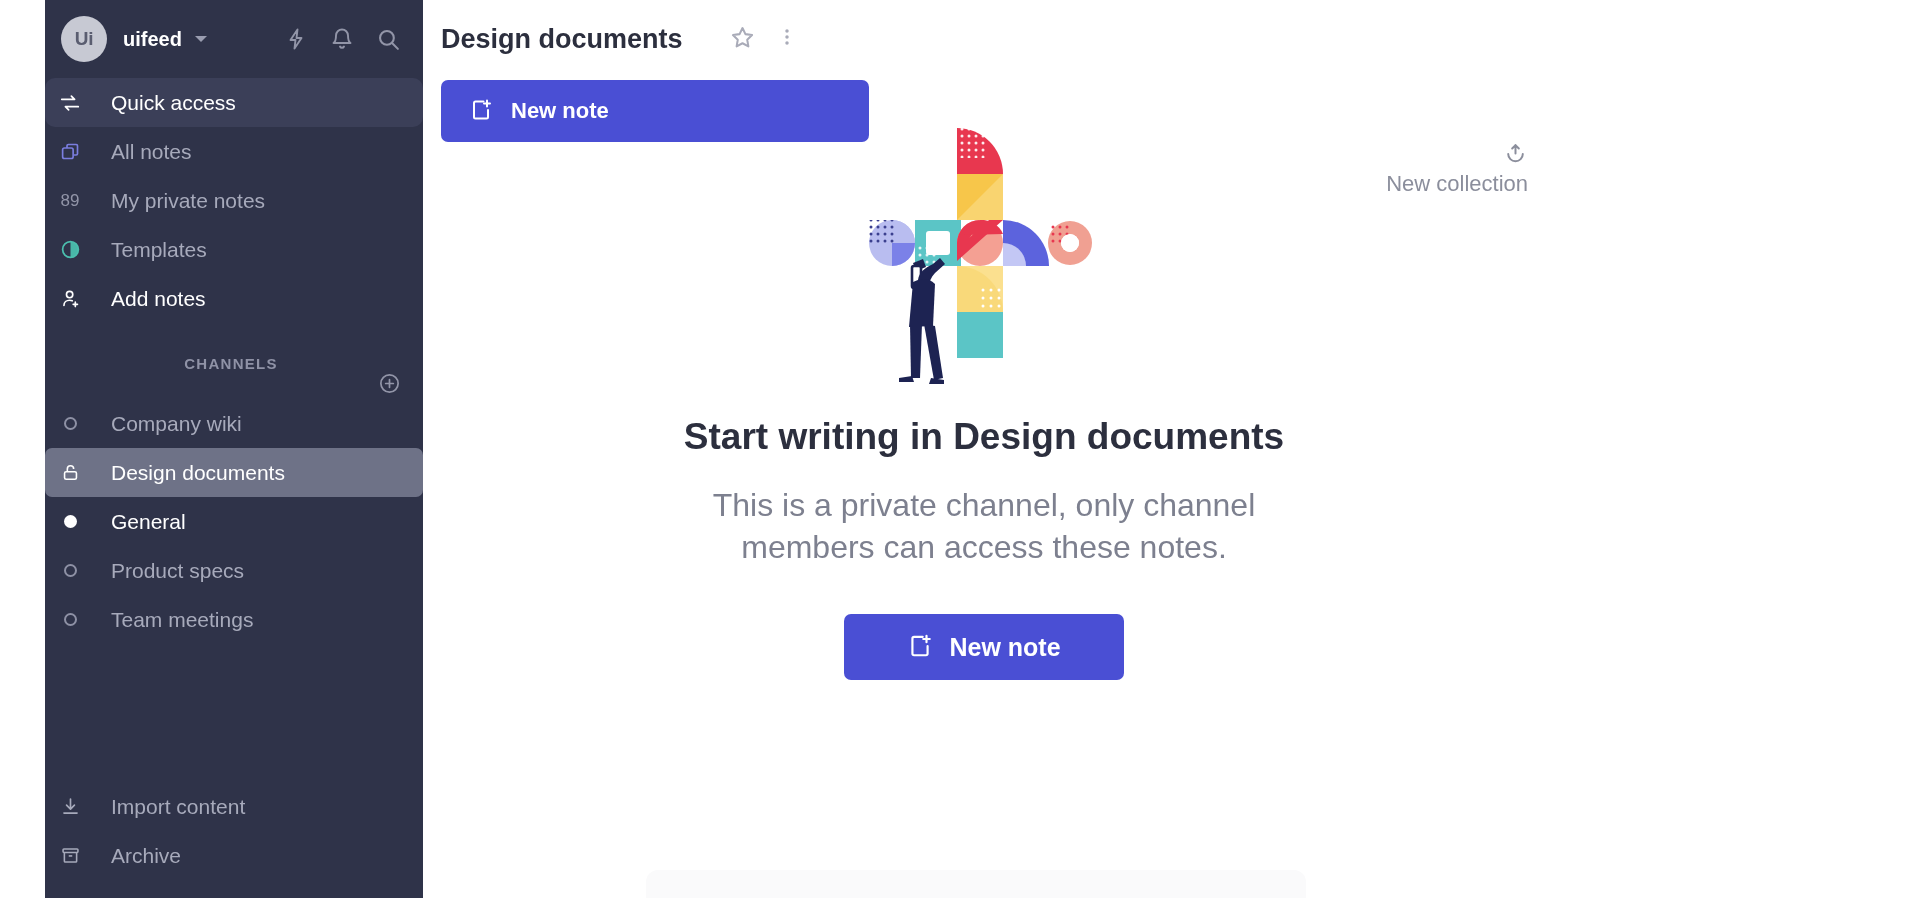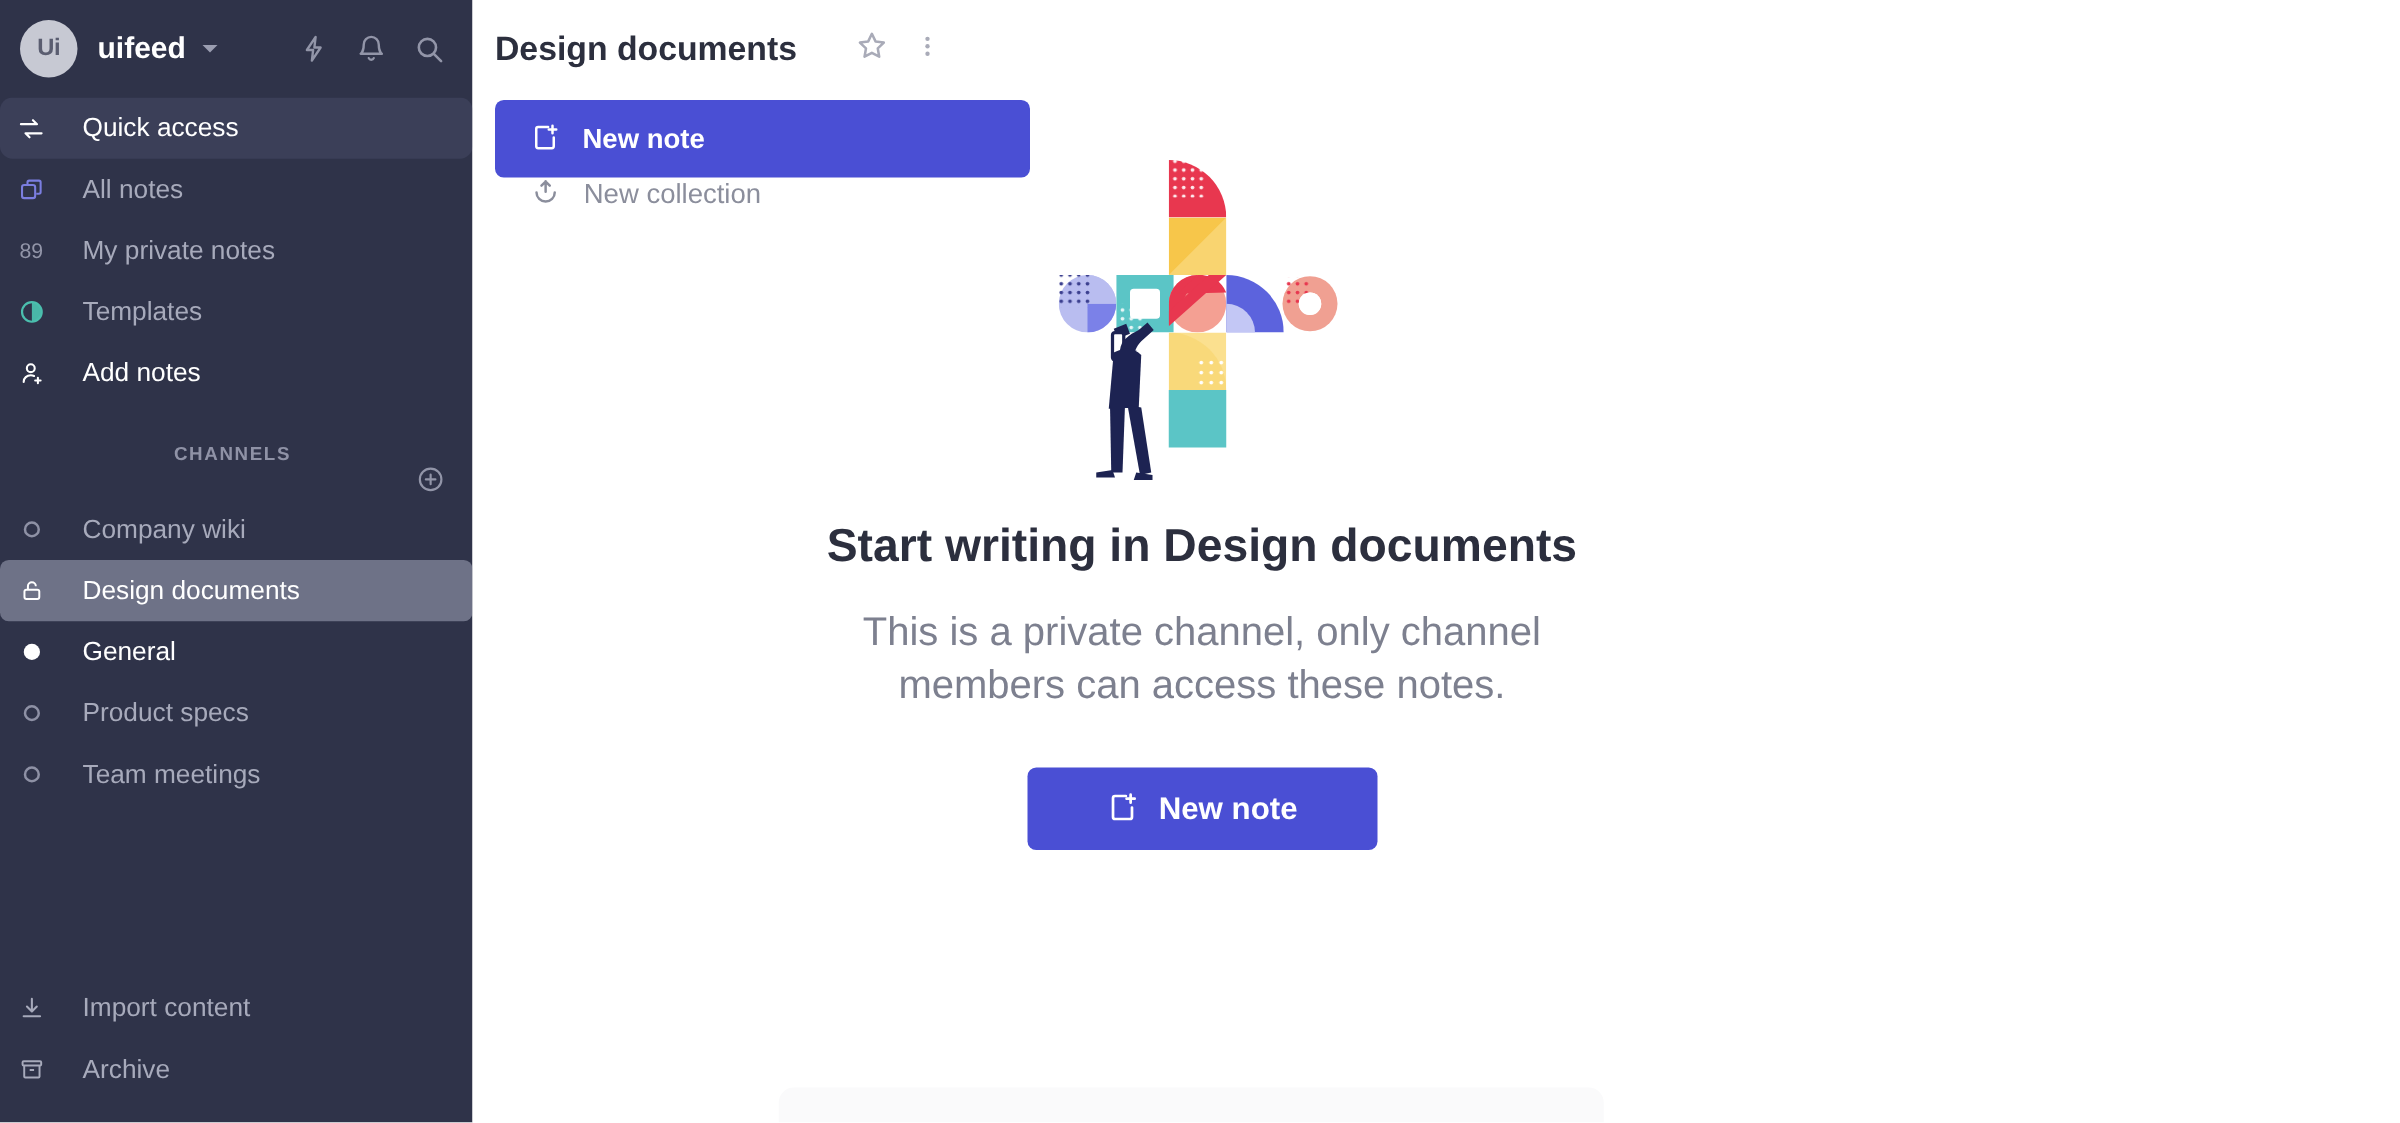--- a/index.html
+++ b/index.html
@@ -2,21 +2,21 @@
 <html><head>
 <meta charset="utf-8">
 <style>
   * { box-sizing: border-box; margin: 0; padding: 0; }
   html, body {
     width: 1920px; height: 898px;
     overflow: hidden;
     font-family: "Liberation Sans", sans-serif;
     background: #ffffff;
   }
-  .app { display: flex; width: 1528px; height: 898px; }
+  .app { display: flex; width: 1528px; height: 898px; padding-left: 45px; }
 
   
   .sidebar {
     width: 378px; height: 898px;
     background: #2f3349;
     display: flex; flex-direction: column;
     flex: 0 0 378px;
     position: relative;
   }
   .sb-top {
@@ -27,21 +27,21 @@
   }
   .avatar {
     width: 46px; height: 46px; border-radius: 50%;
     background: #c7c9d3; color: #5a5d70;
     font-size: 19px; font-weight: 700;
     display: flex; align-items: center; justify-content: center;
     flex: 0 0 46px;
     letter-spacing: -0.3px;
   }
   .team-name {
-    color: #ffffff; font-size: 24px; font-weight: 700;
+    color: #ffffff; font-size: 20px; font-weight: 700;
     margin-left: 16px; white-space: nowrap;
   }
   .caret {
     margin-left: 13px;
     width: 0; height: 0;
     border-left: 6px solid transparent;
     border-right: 6px solid transparent;
     border-top: 6px solid #9a9db0;
   }
   .sb-top-icons { margin-left: auto; display: flex; align-items: center; gap: 22px; }
@@ -112,22 +112,22 @@
     border-radius: 7px;
     display: flex; align-items: center;
     padding-left: 28px;
     border: none; cursor: pointer;
   }
   .btn-new-note-top .lbl {
     color: #ffffff; font-size: 22px; font-weight: 700;
     margin-left: 18px; white-space: nowrap;
   }
   .row-new-collection {
-    height: 70px; display: flex; align-items: flex-start;
-    padding-left: 28px; cursor: pointer;
+    height: 70px; display: flex; align-items: flex-end;
+    padding-left: 28px; cursor: pointer; flex-direction: column;
   }
   .row-new-collection .lbl {
     color: #8b8e9c; font-size: 22px; margin-left: 18px; white-space: nowrap;
   }
 
   
   .empty-state {
     position: absolute;
     left: 0; right: 0;
     top: 120px;

